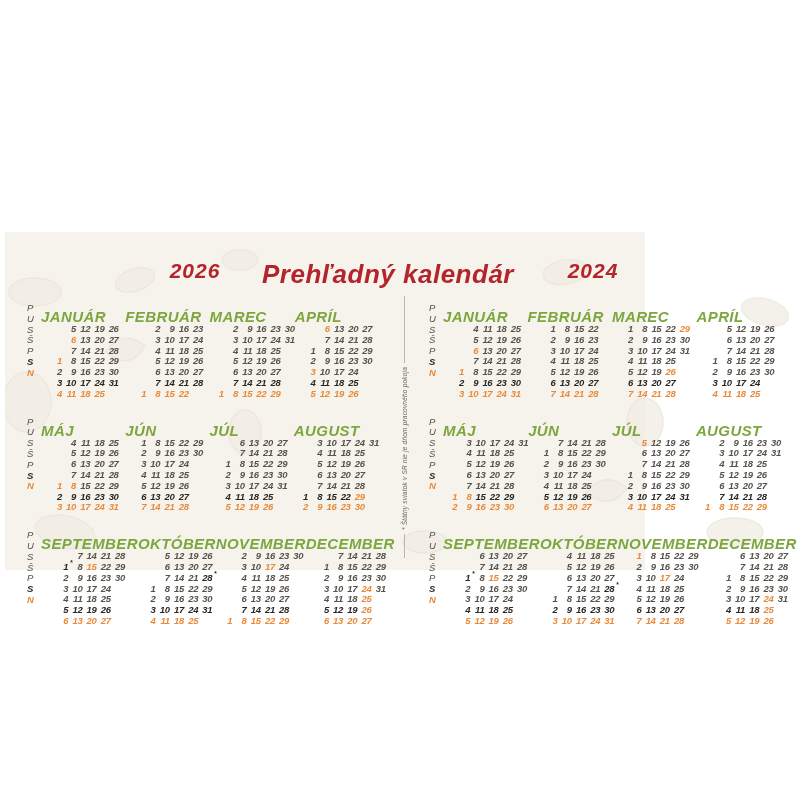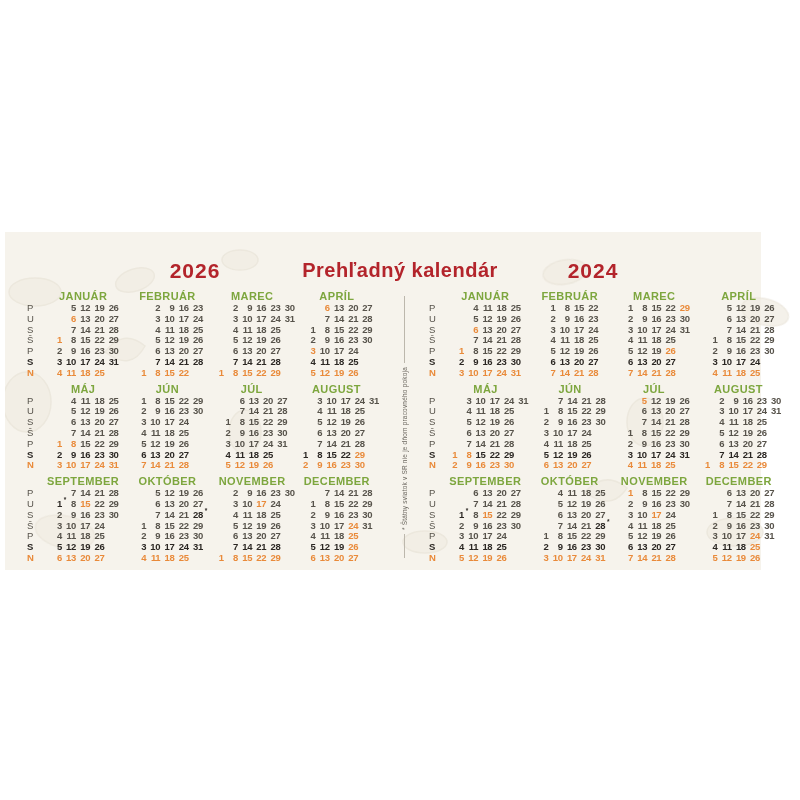--- a/index.html
+++ b/index.html
@@ -1,43 +1,45 @@
 <!DOCTYPE html>
 <html style="--title-red: #b3242b; --month-green: #7da63e; --holiday-orange: #e98a3a; --day-gray: #57534b; --saturday-black: #2b2723; --band-bg: #f6f3ec;"><head>
 <meta charset="utf-8">
 <style>
   html,body{margin:0;padding:0;}
   body{
     width:800px;height:800px;position:relative;overflow:hidden;
     background:#ffffff;font-family:"Liberation Sans",sans-serif;
   }
   .band{
-    position:absolute;left:5px;top:232px;width:756px;height:338px;
+    position:absolute;left:5px;top:232px;width:640px;height:338px;
     background:var(--band-bg,#f6f3ec);
+    font-style:italic;
   }
   .wm{position:absolute;inset:0;pointer-events:none;}
   
   .hdr{position:absolute;top:27px;font-weight:700;color:var(--title-red,#b3242b);}
   .hdr-year{left:120px;width:140px;text-align:center;font-size:21px;letter-spacing:1px;}
   .hdr-year.right{left:518px;}
-  .hdr-title{left:240px;width:310px;text-align:center;font-size:20px;letter-spacing:.5px;}
+  .hdr-title{left:228px;width:310px;text-align:center;font-size:26px;letter-spacing:.5px;}
   
   .half{position:absolute;top:58px;width:352px;}
   .half.y26{left:22px;}
   .half.y27{left:424px;}
   .band-row{display:grid;grid-template-columns:14px repeat(4,1fr);margin-bottom:4px;}
   .labels{padding-top:13px;}
   .lab{height:10.8px;line-height:10.8px;font-size:9.5px;color:var(--day-gray,#57534b);}
   .lab.sat{font-weight:700;color:var(--saturday-black,#2b2723);}
   .lab.sun{font-weight:700;color:var(--holiday-orange,#e98a3a);}
   .month{overflow:visible;}
   .mtitle{
-    height:13px;line-height:12px;text-align:center;
-    font-size:11px;font-weight:700;letter-spacing:.4px;
+    height:13px;line-height:12px;text-align:left;
+    font-size:15px;font-weight:700;letter-spacing:.4px;
     color:var(--month-green,#7da63e);
+    margin-top:21px;
   }
   .mrow{height:10.8px;line-height:10.8px;display:flex;justify-content:center;white-space:nowrap;}
   .day{
     display:inline-block;width:14.2px;text-align:right;
     font-size:9.5px;font-weight:700;letter-spacing:-.3px;
     color:var(--day-gray,#57534b);position:relative;
   }
   .satrow .day{color:var(--saturday-black,#2b2723);}
   .sunrow .day{color:var(--holiday-orange,#e98a3a);}
   .day.hol{color:var(--holiday-orange,#e98a3a);}

